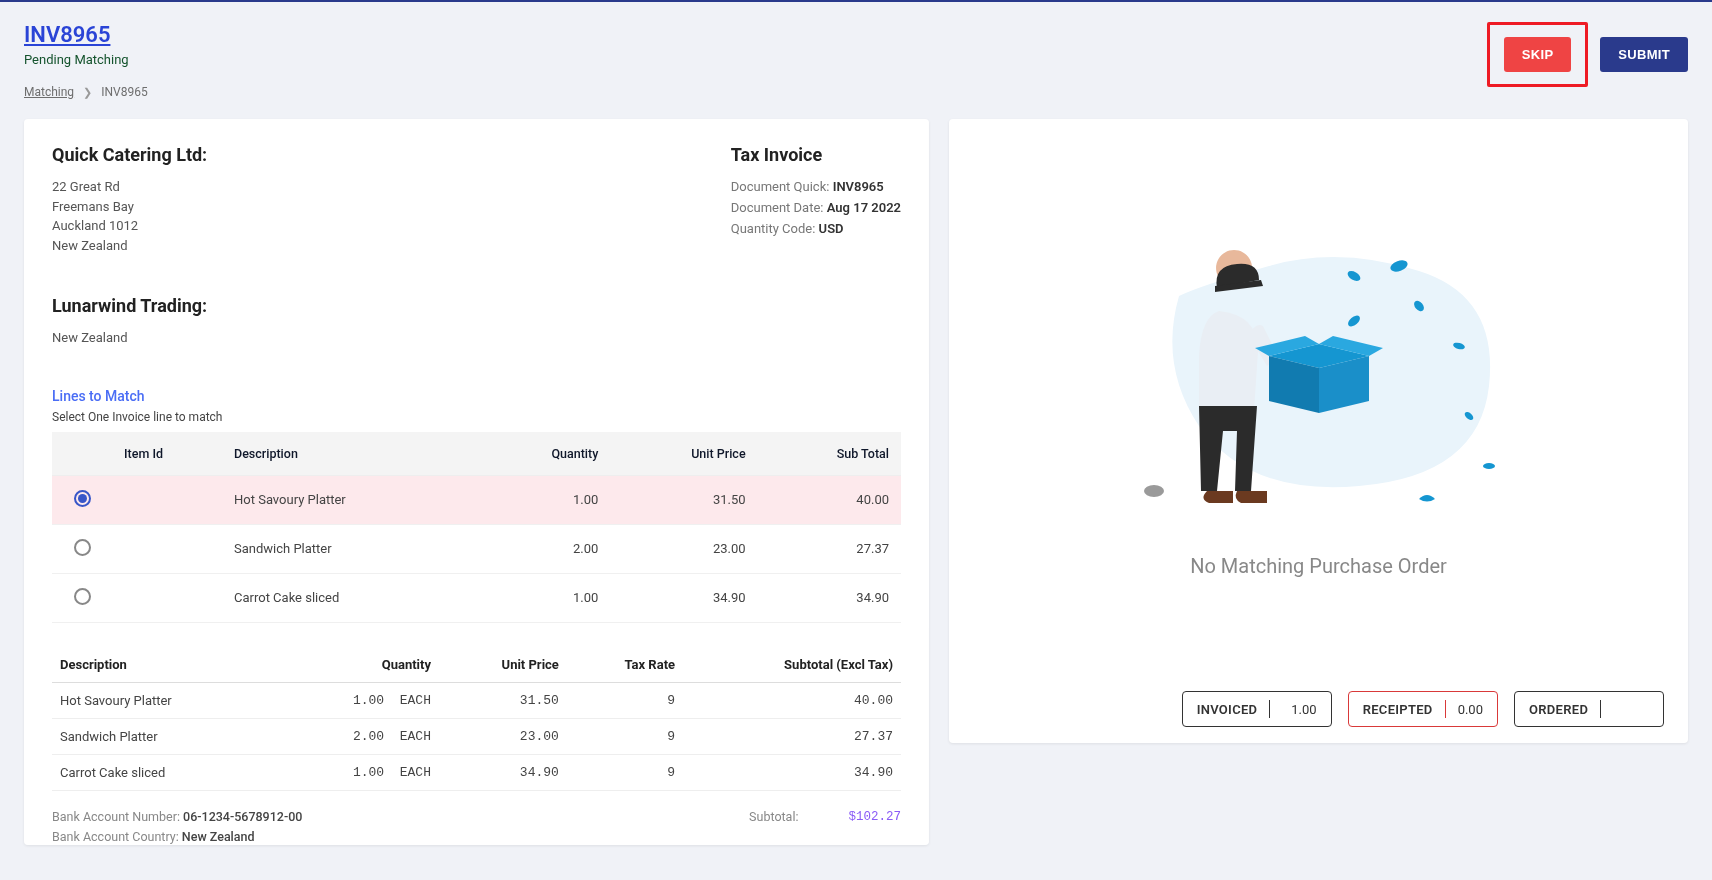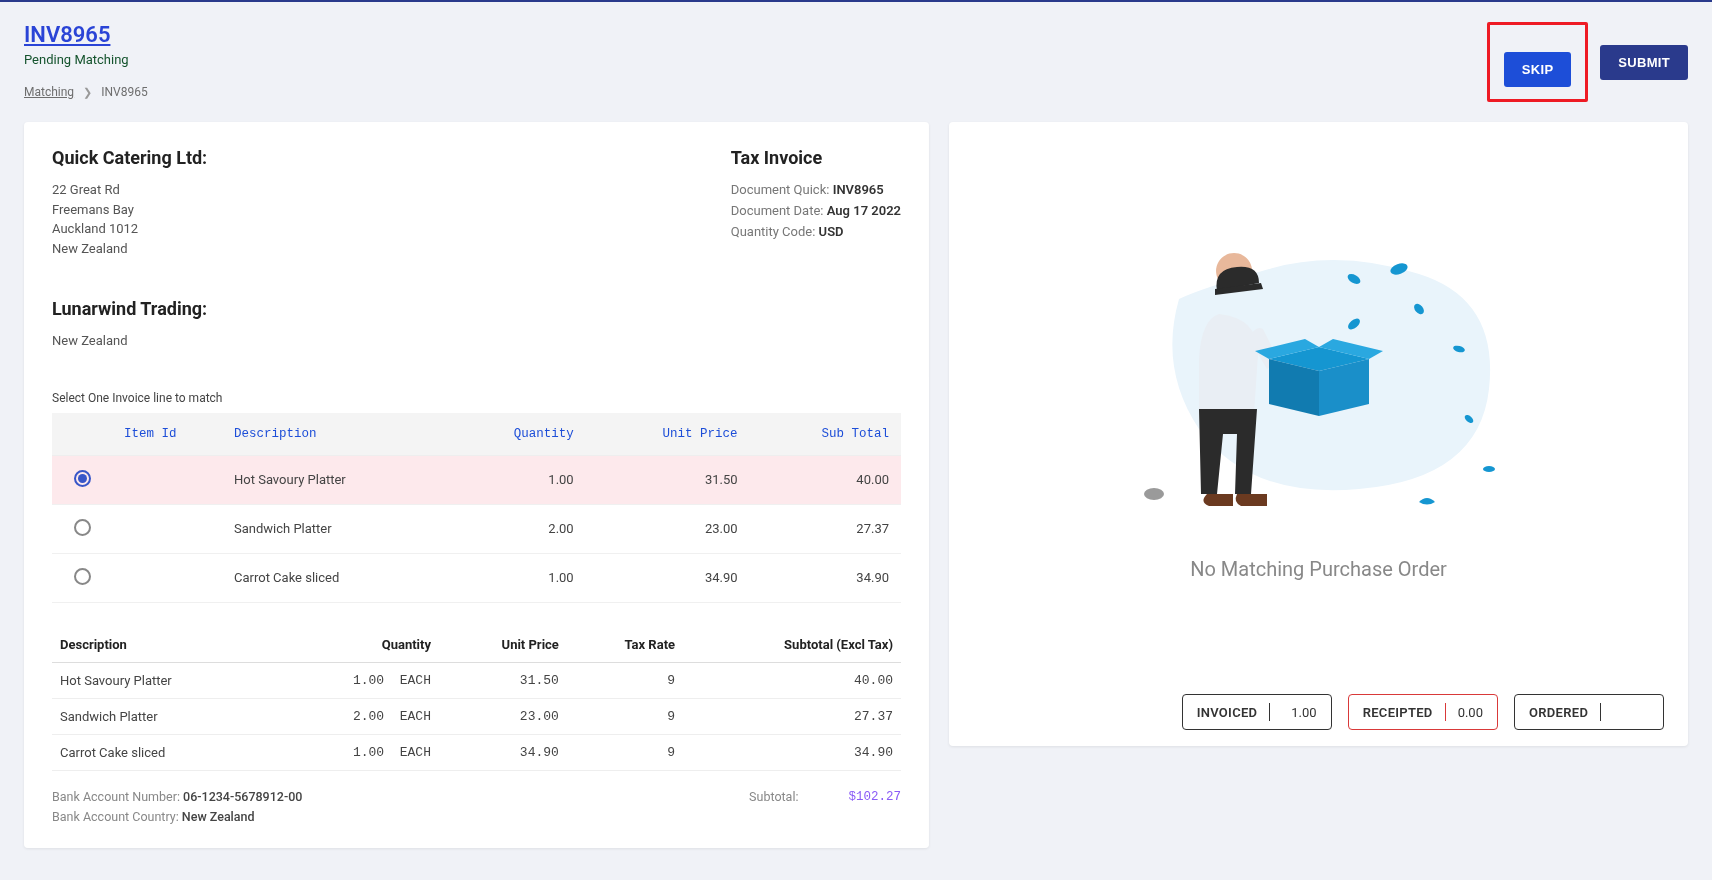--- a/index.html
+++ b/index.html
@@ -55,21 +55,21 @@
 }
 .btn {
   border: none;
   padding: 10px 18px;
   font-weight: 700;
   font-size: 13px;
   border-radius: 3px;
   cursor: pointer;
   letter-spacing: 0.3px;
 }
-.btn-skip { background: #1d4ed8; color: #fff; margin-top: 15px; }
+.btn-skip { background: #ef4444; color: #fff; }
 .btn-submit { background: #2a3a8c; color: #fff; margin-left: 12px; }
 
 .panels {
   display: flex;
   gap: 20px;
   padding: 10px 24px 20px 24px;
 }
 .panel {
   background: #fff;
   border-radius: 4px;
@@ -121,21 +121,21 @@
 .company-block h2 { font-size: 18px; font-weight: 700; color: #222; margin-bottom: 12px; }
 .company-block p { font-size: 13px; color: #555; line-height: 1.5; }
 .tax-block h2 { font-size: 18px; font-weight: 700; color: #222; margin-bottom: 12px; text-align:left;}
 .tax-block { text-align: left; }
 .tax-block .kv { color: #777; font-size: 13px; line-height: 1.6; }
 .tax-block .kv strong { color: #333; font-weight: 600;}
 .section-gap { margin-top: 40px; }
 .lines-title { color: #4a6df5; font-size: 14px; font-weight: 500; margin-bottom: 6px; }
 .lines-sub { color: #444; font-size: 12px; margin-bottom: 8px; }
 .lines-table { width: 100%; border-collapse: collapse; }
-.lines-table thead th { background: #f4f4f4; font-weight: 500; color: #1d4ed8; font-size: 12.5px; padding: 14px 12px; text-align: right; border-bottom: 1px solid #eee; font-family: Liberation Mono, monospace;}
+.lines-table thead th { background: #f4f4f4; font-weight: 500; color: #0f172a; font-size: 12.5px; padding: 14px 12px; text-align: right; border-bottom: 1px solid #eee;}
 .lines-table thead th:nth-child(1){ text-align:center; width:60px;}
 .lines-table thead th:nth-child(2){ text-align:left; width:110px;}
 .lines-table thead th:nth-child(3){ text-align:left;}
 .lines-table tbody td { padding: 14px 12px; border-bottom: 1px solid #f0f0f0; font-size: 13px; text-align:right; color:#444;}
 .lines-table tbody td:nth-child(1){text-align:center;}
 .lines-table tbody td:nth-child(2){text-align:left;}
 .lines-table tbody td:nth-child(3){text-align:left;}
 .lines-table tbody tr.selected { background: #fde9ec; }
 .radio { width: 17px; height: 17px; border: 2px solid #888; border-radius: 50%; display:inline-block; position:relative; cursor:pointer;}
 .radio.on { border-color: #3856c8; }
@@ -195,20 +195,21 @@
         <div class="kv"><span>Quantity Code:</span> <strong>USD</strong></div>
       </div>
     </div>
 
     <div class="company-block section-gap">
       <h2>Lunarwind Trading:</h2>
       <p>New Zealand</p>
     </div>
 
     <div class="section-gap">
+      <div class="lines-title">Lines to Match</div>
       <div class="lines-sub">Select One Invoice line to match</div>
       <table class="lines-table">
         <thead>
             <tr>
           <th></th>
           <th>Item Id</th>
           <th>Description</th>
           <th>Quantity</th>
           <th>Unit Price</th>
           <th>Sub Total</th>

